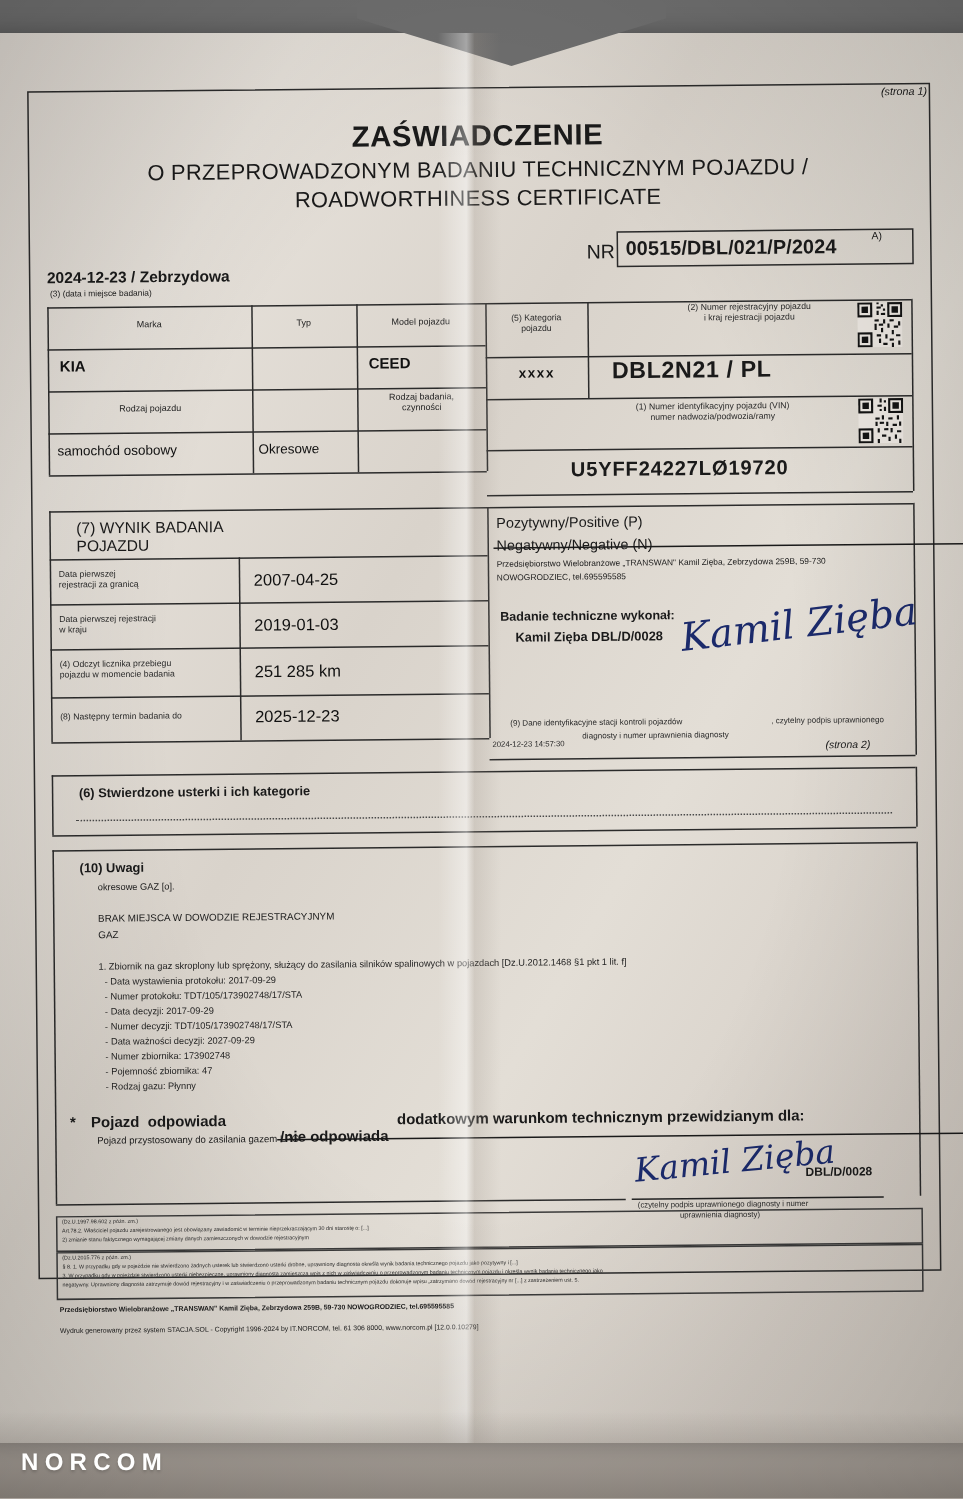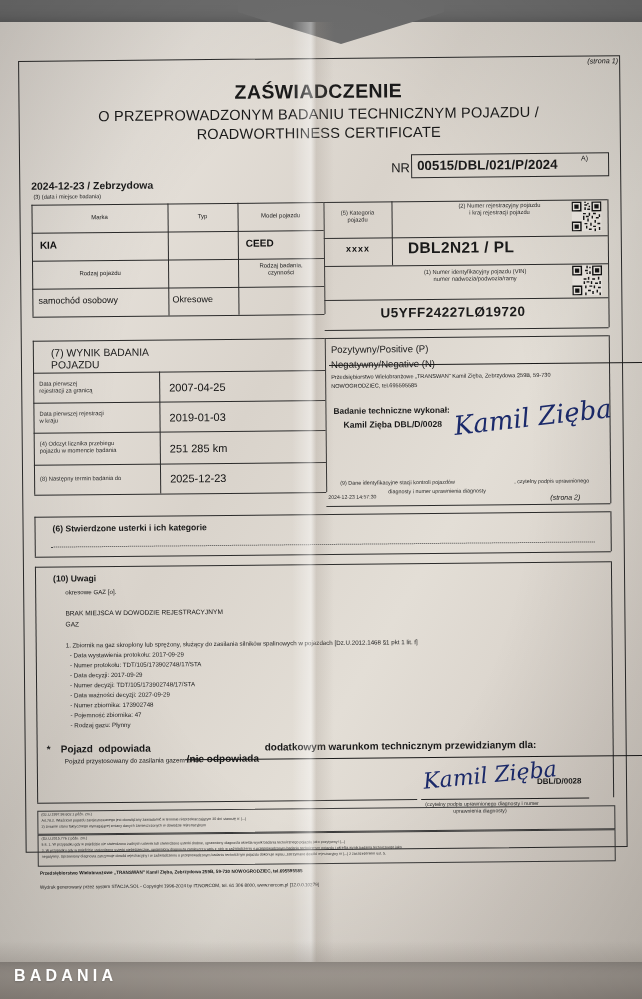--- a/index.html
+++ b/index.html
@@ -362,14 +362,14 @@
 
     <div class="t" style="left:14px;top:816px;font-size:4.6px;font-weight:bold;">Przedsiębiorstwo Wielobranżowe „TRANSWAN" Kamil Zięba, Zebrzydowa 259B, 59-730 NOWOGRODZIEC, tel.695595585</div>
     <div class="t" style="left:14px;top:830px;font-size:4.6px;">Wydruk generowany przez system STACJA.SOL - Copyright 1996-2024 by IT.NORCOM, tel. 61 306 8000, www.norcom.pl [12.0.0.10279]</div>
 
   </div>
 
   <div class="fold"></div>
   <div class="bottomshade"></div>
   <div class="vignette"></div>
 
-  <div class="otomoto">BADANIA</div>
+  <div class="otomoto">NORCOM</div>
 </div>
 
 </body></html>

